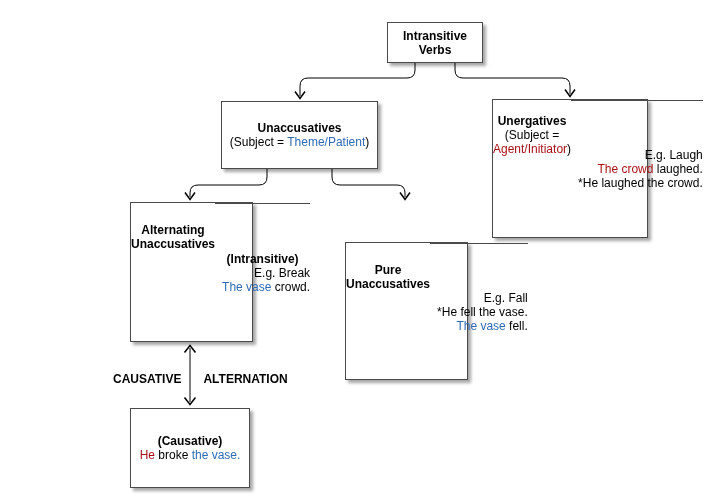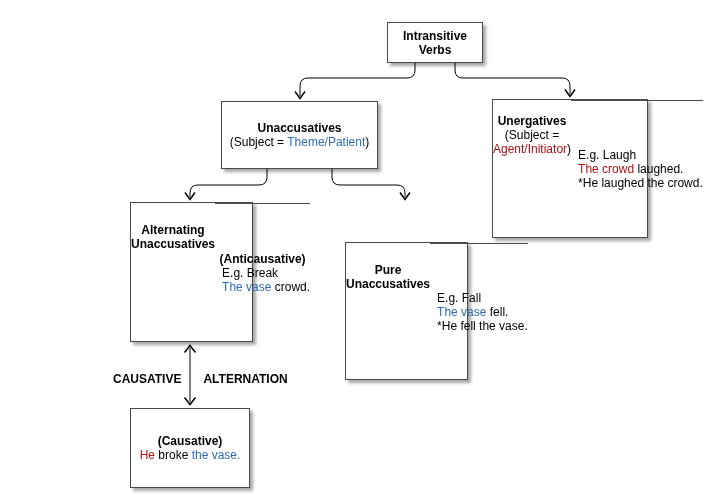--- a/index.html
+++ b/index.html
@@ -12,21 +12,21 @@
   .connectors path,.connectors polyline{stroke:var(--connector,#000);fill:none;stroke-width:1;}
   .connectors polyline{stroke-width:1.5;}
   .box{
     position:absolute;background:#fff;border:1px solid var(--box-border,#4a4a4a);
     box-sizing:border-box;box-shadow:3px 3px 3px rgba(0,0,0,0.35);
   }
   .head{display:flex;flex-direction:column;justify-content:center;text-align:center;}
   .bodysec{display:flex;flex-direction:column;justify-content:center;border-top:1px solid var(--box-border,#4a4a4a);flex:1;}
   .single{display:flex;flex-direction:column;justify-content:center;text-align:center;height:100%;}
   .b{font-weight:bold;}
-  .line{text-align:left;padding-left:7px;white-space:pre;}
+  .line{text-align:right;padding-left:7px;white-space:pre;}
   .centerline{text-align:center;padding-left:0;}
   .blue{color:var(--role-blue,#2f6bb4);}
   .red{color:var(--role-red,#aa1117);}
   .flexcol{display:flex;flex-direction:row;height:100%;}
 
   #root-box{left:387px;top:22px;width:96px;height:41px;}
   #unaccusatives-box{left:221px;top:101px;width:157px;height:68px;}
   #unergatives-box{left:492px;top:99px;width:156px;height:139px;}
   #unergatives-box .head{height:69px;}
   #alternating-box{left:130px;top:202px;width:123px;height:140px;}
@@ -97,37 +97,37 @@
     </div>
   </div>
 
   <div class="box" id="alternating-box">
     <div class="flexcol">
       <div class="head">
         <div class="b">Alternating</div>
         <div class="b">Unaccusatives</div>
       </div>
       <div class="bodysec">
-        <div class="line centerline b">(Anticausative)</div>
+        <div class="line centerline b">(Intransitive)</div>
         <div class="line">E.g. Break</div>
         <div class="line"><span class="blue">The vase</span><span> crowd.</span></div>
       </div>
     </div>
   </div>
 
   <div class="box" id="pure-box">
     <div class="flexcol">
       <div class="head">
         <div class="b">Pure</div>
         <div class="b">Unaccusatives</div>
       </div>
       <div class="bodysec">
         <div class="line">E.g. Fall</div>
+        <div class="line">*He fell the vase.</div>
         <div class="line"><span class="blue">The vase</span><span> fell.</span></div>
-        <div class="line">*He fell the vase.</div>
       </div>
     </div>
   </div>
 
   <div class="alt-labels">
     <span>CAUSATIVE</span>
     <span>ALTERNATION</span>
   </div>
 
   <div class="box" id="causative-box">

